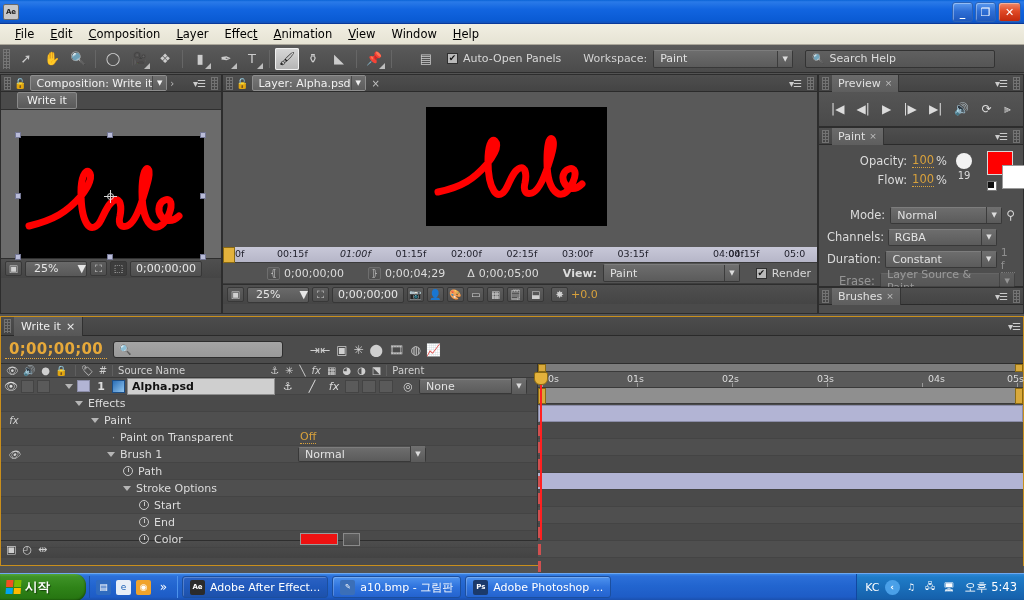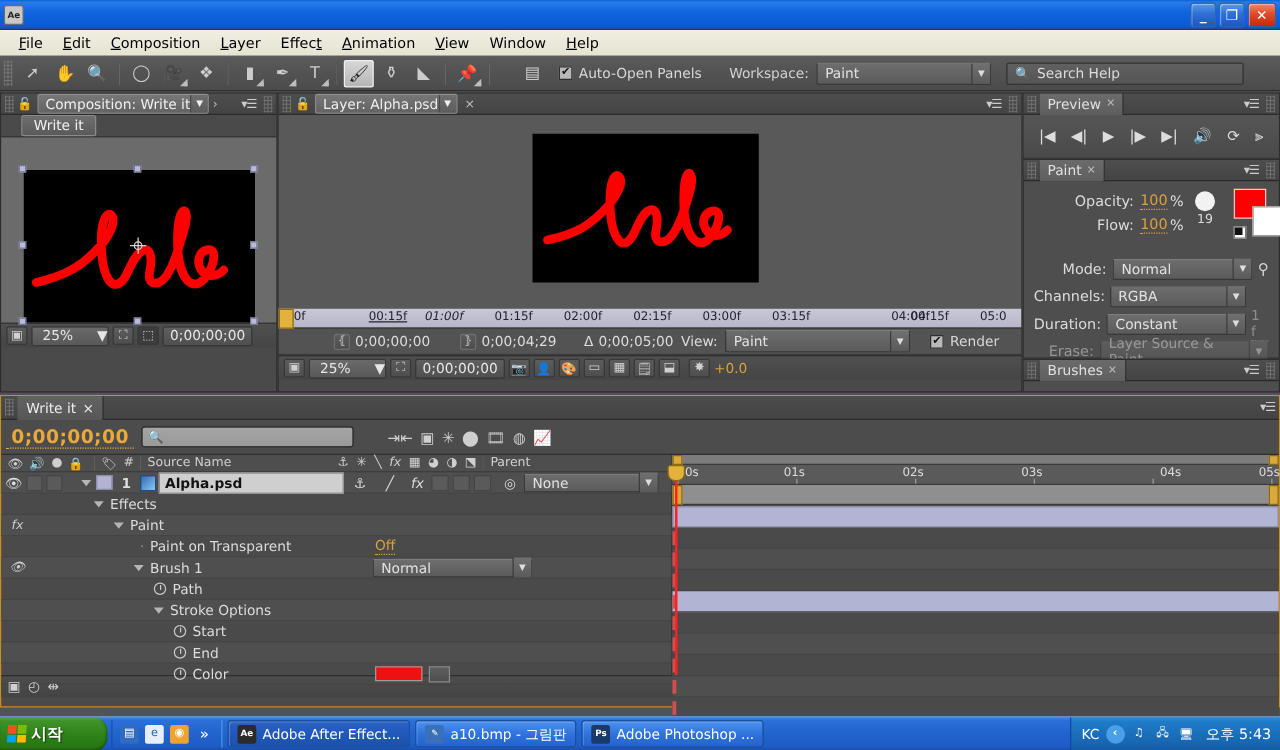--- a/index.html
+++ b/index.html
@@ -398,21 +398,21 @@
         <svg viewBox="0 0 181 119" width="181" height="119">
           <path d="M12 85 C36 80 48 72 61 57 C69 47 73 38 69 34 C65 31 62 40 62 54 C62 69 64 78 68 84
                    C72 90 77 88 81 80 C85 72 88 63 94 61 C99 59 101 67 99 76 C97 84 100 88 106 86
                    C112 84 117 74 122 59 C127 44 129 35 126 32 C123 30 121 39 121 54 C121 71 125 82 131 86
                    C137 90 143 84 147 75 C151 66 149 60 143 62 C137 64 135 71 139 77 C143 83 150 83 156 77" fill="none" stroke="#ff0000" stroke-width="7" stroke-linecap="round" stroke-linejoin="round"></path>
         </svg>
       </div>
     </div>
     <div class="lp-ruler" id="lpRuler">
         <span class="lp-tick" style="left: 6px;">00f</span>
-        <span class="lp-tick" style="left: 72px; text-decoration: underline;">00:15f</span>
+        <span class="lp-tick" style="left: 54px;">00:15f</span>
         <span class="lp-tick" style="left: 117px; font-style: italic;">01:00f</span>
         <span class="lp-tick" style="left: 172.5px;">01:15f</span>
         <span class="lp-tick" style="left: 228px;">02:00f</span>
         <span class="lp-tick" style="left: 283.5px;">02:15f</span>
         <span class="lp-tick" style="left: 339px;">03:00f</span>
         <span class="lp-tick" style="left: 394.5px;">03:15f</span>
         <span class="lp-tick" style="left: 450px; margin-left: 40px;">04:00f</span>
         <span class="lp-tick" style="left: 505.5px;">04:15f</span>
         <span class="lp-tick" style="left: 561px;">05:0</span>
         <i style="position: absolute; left: 0px; top: 0px; width: 12px; height: 16px; background: rgb(227, 178, 60); border: 1px solid rgb(138, 106, 20);"></i>
@@ -423,21 +423,21 @@
         <span>0;00;00;00</span>
       </div>
       <div class="inout" style="margin-left:18px;">
         <span class="inout-ic">⦄</span>
         <span>0;00;04;29</span>
       </div>
       <div class="inout" style="margin-left:16px;">
         <span>Δ</span>
         <span>0;00;05;00</span>
       </div>
-      <span style="">View:</span>
+      <span style="margin-left:18px;font-weight:bold;">View:</span>
       <div class="dropdown" style="width:148px;">
         <span>Paint</span>
         <span class="dd-arrow">▼</span>
       </div>
       <div class="tb-check" style="margin-left:10px;">
         <span class="chk">✔</span>
         <span>Render</span>
       </div>
     </div>
     <div class="panel-foot">

